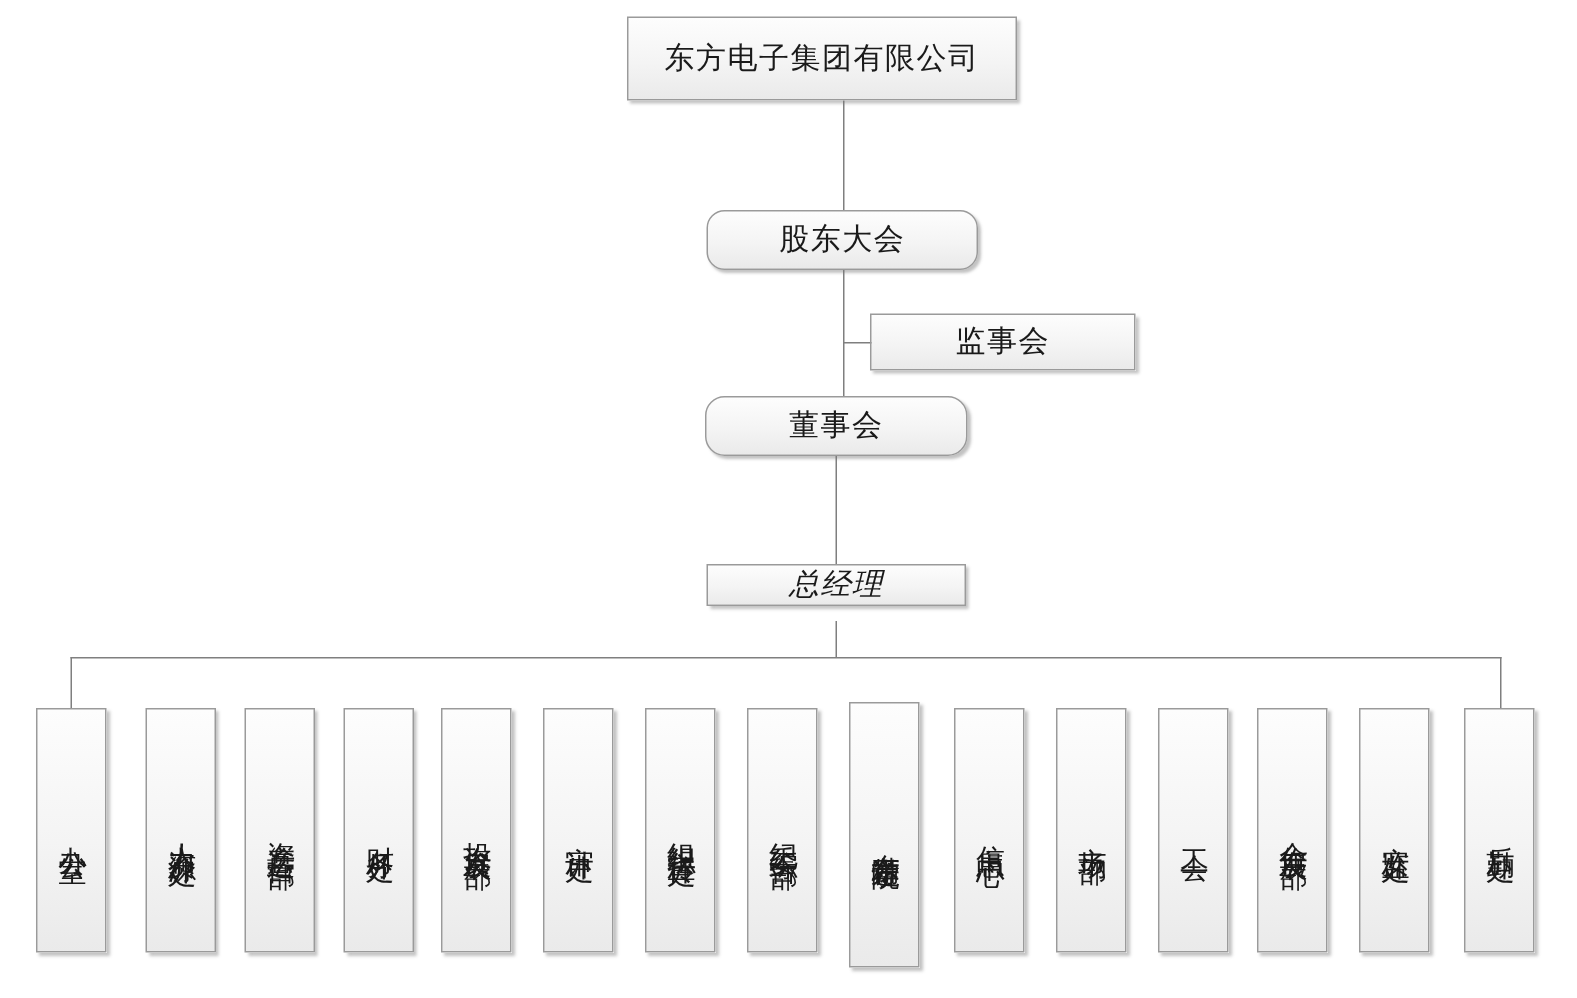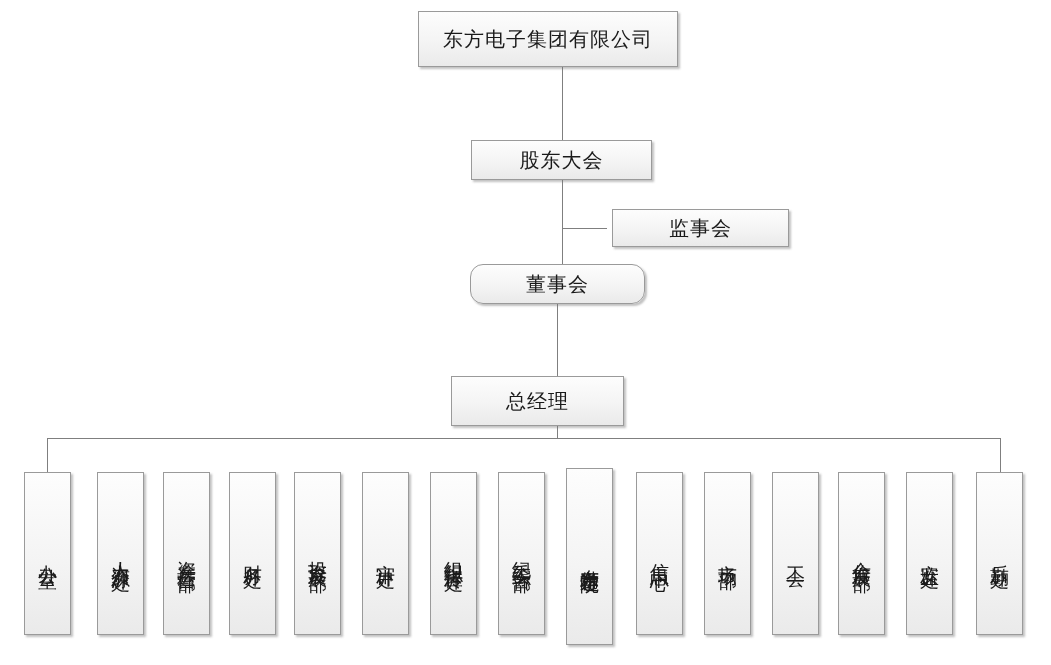--- a/index.html
+++ b/index.html
@@ -83,33 +83,33 @@
   <div class="conn h" style="left:47px; top:438px; width:954px;"></div>
 
   <div class="conn v" style="left:47px; top:438px; height:34px;"></div>
 
   <div class="conn v" style="left:1000px; top:438px; height:34px;"></div>
 
   <div class="node h-node" style="left:418px; top:11px; width:260px; height:56px;">
     <span class="label">东方电子集团有限公司</span>
   </div>
 
-  <div class="node h-node" style="left:471px; top:140px; width:181px; height:40px;">
+  <div class="node h-node" style="left:471px; top:140px; width:181px; height:40px;border-radius:12px;">
     <span class="label">股东大会</span>
   </div>
 
-  <div class="node h-node" style="left:612px; top:209px; width:177px; height:38px;">
+  <div class="node h-node" style="left:580px; top:209px; width:177px; height:38px;">
     <span class="label">监事会</span>
   </div>
 
   <div class="node h-node" style="left:470px; top:264px; width:175px; height:40px;border-radius:13px;">
     <span class="label">董事会</span>
   </div>
 
-  <div class="node h-node" style="left:451px; top:376px; width:173px; height:50px;">
+  <div class="node h-node" style="left:471px; top:376px; width:173px; height:28px;font-style:italic;">
     <span class="label">总经理</span>
   </div>
 
   <div class="node v-node" style="left:24px; top:472px; width:47px; height:163px;">
     <span class="label">办公室</span>
   </div>
 
   <div class="node v-node" style="left:97px; top:472px; width:47px; height:163px;">
     <span class="label">人力资源处</span>
   </div>

